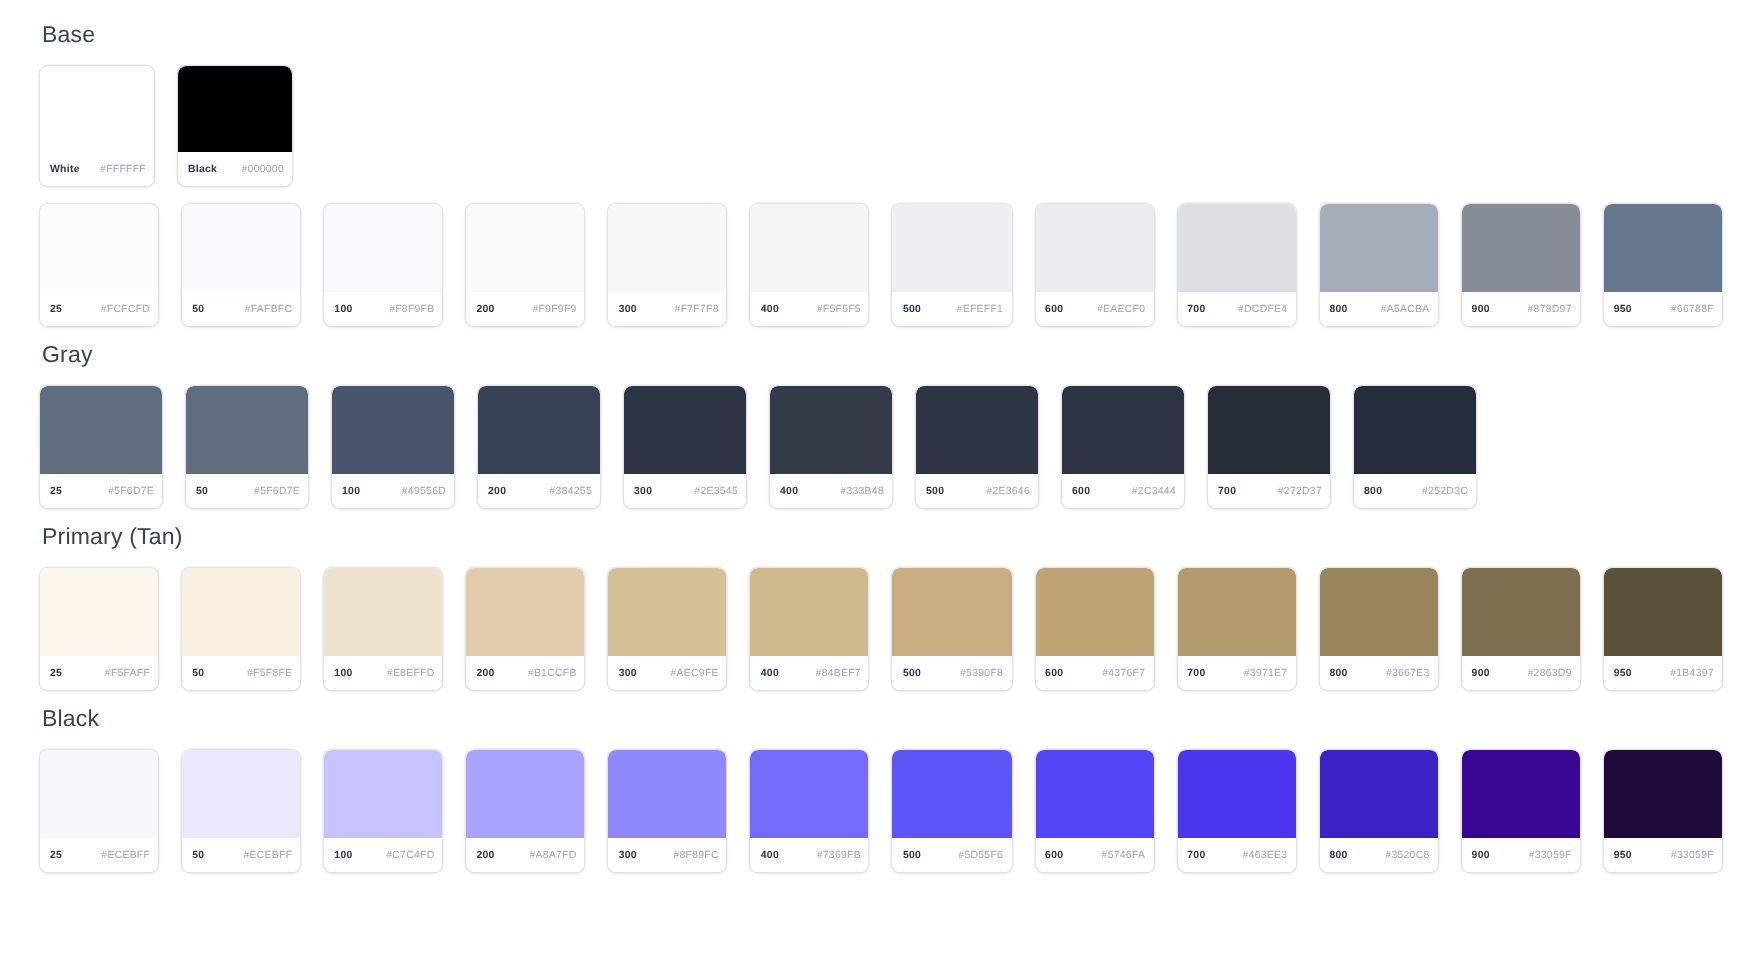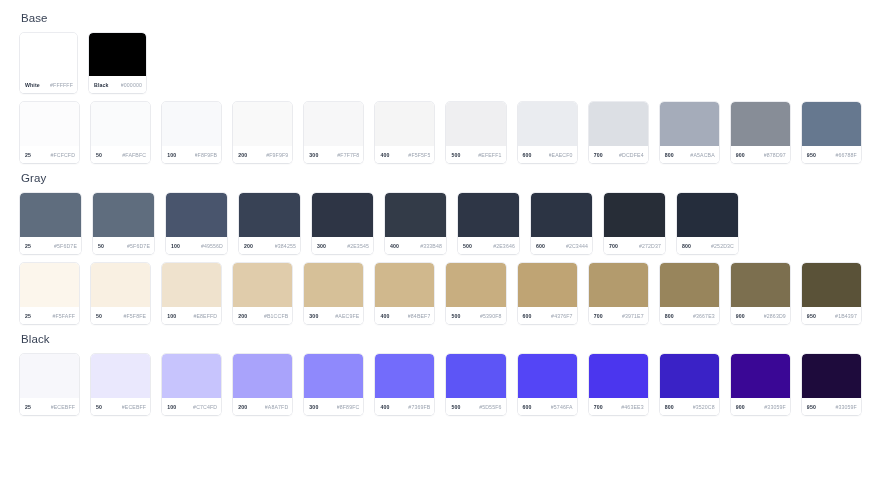--- a/index.html
+++ b/index.html
@@ -263,20 +263,21 @@
         <div class="swatch-card">
           <div class="swatch-chip" style="background: rgb(37, 45, 60);"></div>
           <div class="swatch-meta">
             <span class="swatch-name">800</span>
             <span class="swatch-hex">#252D3C</span>
           </div>
         </div>
       </div>
     </div>
     <div class="section">
+      <div class="section-title">Primary (Tan)</div>
       <div class="swatch-row">
         <div class="swatch-card">
           <div class="swatch-chip" style="background: rgb(252, 246, 236);"></div>
           <div class="swatch-meta">
             <span class="swatch-name">25</span>
             <span class="swatch-hex">#F5FAFF</span>
           </div>
         </div>
         <div class="swatch-card">
           <div class="swatch-chip" style="background: rgb(249, 240, 226);"></div>

